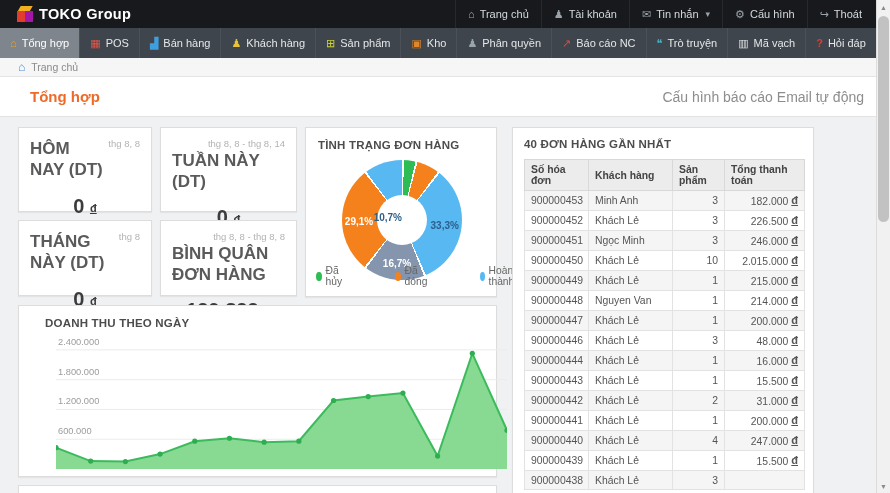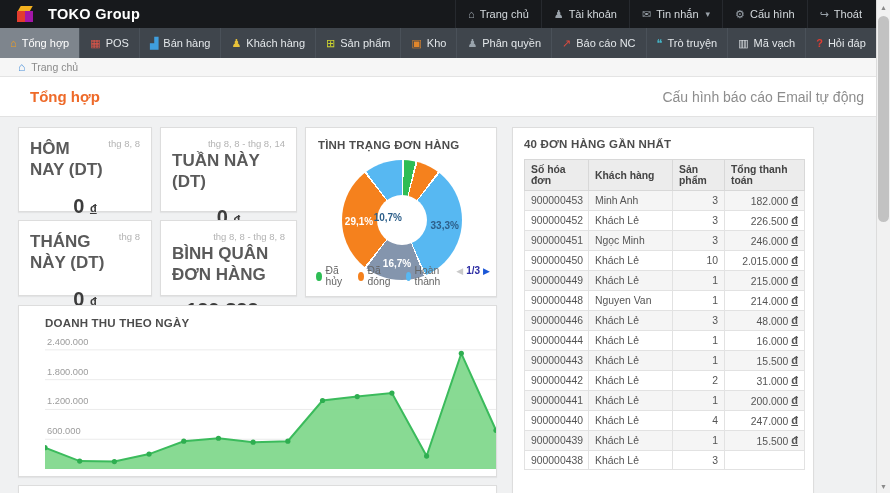--- a/index.html
+++ b/index.html
@@ -3,21 +3,21 @@
 <meta charset="utf-8">
 <style>
   * { margin:0; padding:0; box-sizing:border-box; }
   html,body { width:890px; height:493px; overflow:hidden; background:#f0f1f2;
     font-family:"Liberation Sans", sans-serif; }
   .app { position:relative; width:890px; height:493px; }
 
   
   .topbar { position:absolute; left:0; top:0; width:890px; height:28px;
     background:#17191c; display:flex; align-items:stretch; justify-content:space-between; z-index:5; }
-  .brand { display:flex; align-items:center; gap:14px; padding-left:17px; cursor:pointer; }
+  .brand { display:flex; align-items:center; gap:5px; padding-left:17px; cursor:pointer; }
   .cube { position:relative; width:17px; height:17px; display:inline-block; }
   .cube .c-top { position:absolute; left:2px; top:0; width:12px; height:6px; background:#f2b01e; transform:skewX(-30deg); }
   .cube .c-left { position:absolute; left:0; top:5px; width:8px; height:11px; background:#e23c2e; }
   .cube .c-right { position:absolute; left:8px; top:5px; width:8px; height:11px; background:#a316a8; }
   .brand-text { color:#ffffff; font-weight:bold; font-size:14.5px; letter-spacing:.3px; }
   .tb-menu { display:flex; align-items:stretch; margin-right:16px; }
   .tb-item { display:flex; align-items:center; gap:5px; padding:0 12px; font-size:11px;
     color:#d4d9dd; border-left:1px solid #26292e; cursor:pointer; }
   .tb-item .ico { color:#9aa2aa; font-size:11px; }
   .tb-item .caret { color:#9aa2aa; font-size:9px; margin-left:2px; }
@@ -55,21 +55,21 @@
   .card-period { float:right; font-size:9.5px; color:#b3b3b3; text-align:right; }
   .card-value { clear:both; text-align:center; margin-top:14px; font-size:20px; font-weight:bold; color:#3c3c3c; }
   .dong { text-decoration:underline; font-size:11px; font-weight:bold; vertical-align:1px; }
 
   
   #donut-panel { left:305px; top:10px; width:192px; height:170px; padding:11px 12px; }
   .donut-wrap { position:absolute; left:36px; top:32px; width:120px; height:120px; }
   .donut { width:120px; height:120px; border-radius:50%; }
   .donut-hole { position:absolute; left:35px; top:35px; width:50px; height:50px; background:#fff; border-radius:50%; }
   .slice-label { position:absolute; font-size:10px; font-weight:bold; transform:translate(-50%,-50%); }
-  .legend-row { position:absolute; left:10px; right:8px; bottom:9px; display:flex; align-items:flex-start; font-size:10.3px; color:#666; }
+  .legend-row { position:absolute; left:10px; right:8px; bottom:9px; display:flex; align-items:center; font-size:10.3px; color:#666;gap:37px; }
   .legend-item { display:flex; align-items:center; gap:4px; margin-right:12px; cursor:pointer; }
   .legend-dot { width:9px; height:9px; border-radius:50%; display:inline-block; }
   .legend-pg { margin-left:auto; display:flex; align-items:center; gap:3px; font-size:10px; }
   .pg-prev { color:#c9c9c9; cursor:pointer; font-size:9px; }
   .pg-next { color:#1a56d6; cursor:pointer; font-size:9px; }
   .pg-text { color:#2b2ba3; font-weight:bold; }
 
   
   #daily-panel { left:18px; top:188px; width:479px; height:172px; padding:11px 26px; }
   .plot-wrap { position:relative; margin-top:6px; }
@@ -240,21 +240,21 @@
           <span class="legend-pg">
             <span class="pg-prev">◀</span>
             <span class="pg-text">1/3</span>
             <span class="pg-next">▶</span>
           </span>
         </div>
     </div>
 
     <div class="panel" id="daily-panel">
       <div class="panel-title">DOANH THU THEO NGÀY</div>
-      <div class="plot-wrap" id="daily-plot" style="width: 451px; height: 134px;"><div class="grid-label" style="top: 1.88889px;">2.400.000</div><div class="grid-label" style="top: 31.6667px;">1.800.000</div><div class="grid-label" style="top: 61.4444px;">1.200.000</div><div class="grid-label" style="top: 91.2222px;">600.000</div><svg width="451" height="134">
+      <div class="plot-wrap" id="daily-plot" style="width: 451px; height: 134px; margin-left: 11px;"><div class="grid-label" style="top: 1.88889px;">2.400.000</div><div class="grid-label" style="top: 31.6667px;">1.800.000</div><div class="grid-label" style="top: 61.4444px;">1.200.000</div><div class="grid-label" style="top: 91.2222px;">600.000</div><svg width="451" height="134">
             <line x1="0" x2="451" y1="14.8888888888889" y2="14.8888888888889" stroke="#ebebeb"></line>
             <line x1="0" x2="451" y1="44.66666666666667" y2="44.66666666666667" stroke="#ebebeb"></line>
             <line x1="0" x2="451" y1="74.44444444444446" y2="74.44444444444446" stroke="#ebebeb"></line>
             <line x1="0" x2="451" y1="104.22222222222223" y2="104.22222222222223" stroke="#ebebeb"></line>
             <line x1="0" x2="451" y1="133.5" y2="133.5" stroke="#dcdcdc"></line>
             <path d="M0,134 L0.0,112.7 L34.7,126.1 L69.4,126.6 L104.1,119.1 L138.8,106.2 L173.5,103.2 L208.2,107.2 L242.8,106.2 L277.5,65.5 L312.2,61.5 L346.9,58.1 L381.6,121.1 L416.3,18.4 L451.0,95.3 L451,134 Z" fill="#82d88d" fill-opacity="0.95"></path>
             <path d="M0.0,112.7 L34.7,126.1 L69.4,126.6 L104.1,119.1 L138.8,106.2 L173.5,103.2 L208.2,107.2 L242.8,106.2 L277.5,65.5 L312.2,61.5 L346.9,58.1 L381.6,121.1 L416.3,18.4 L451.0,95.3" fill="none" stroke="#3bbb5c" stroke-width="2"></path>
             <circle cx="0" cy="112.65925925925926" r="2.6" fill="#2eae50"></circle>
             <circle cx="34.69230769230769" cy="126.05925925925926" r="2.6" fill="#2eae50"></circle>
             <circle cx="69.38461538461539" cy="126.55555555555556" r="2.6" fill="#2eae50"></circle>
@@ -324,20 +324,26 @@
               <td class="num">1</td>
               <td class="money"><span>215.000</span> <span class="dong"> đ</span></td>
             </tr>
             <tr>
               <td>900000448</td>
               <td>Nguyen Van</td>
               <td class="num">1</td>
               <td class="money"><span>214.000</span> <span class="dong"> đ</span></td>
             </tr>
             <tr>
+              <td>900000447</td>
+              <td>Khách Lẻ</td>
+              <td class="num">1</td>
+              <td class="money"><span>200.000</span> <span class="dong"> đ</span></td>
+            </tr>
+            <tr>
               <td>900000446</td>
               <td>Khách Lẻ</td>
               <td class="num">3</td>
               <td class="money"><span>48.000</span> <span class="dong"> đ</span></td>
             </tr>
             <tr>
               <td>900000444</td>
               <td>Khách Lẻ</td>
               <td class="num">1</td>
               <td class="money"><span>16.000</span> <span class="dong"> đ</span></td>

